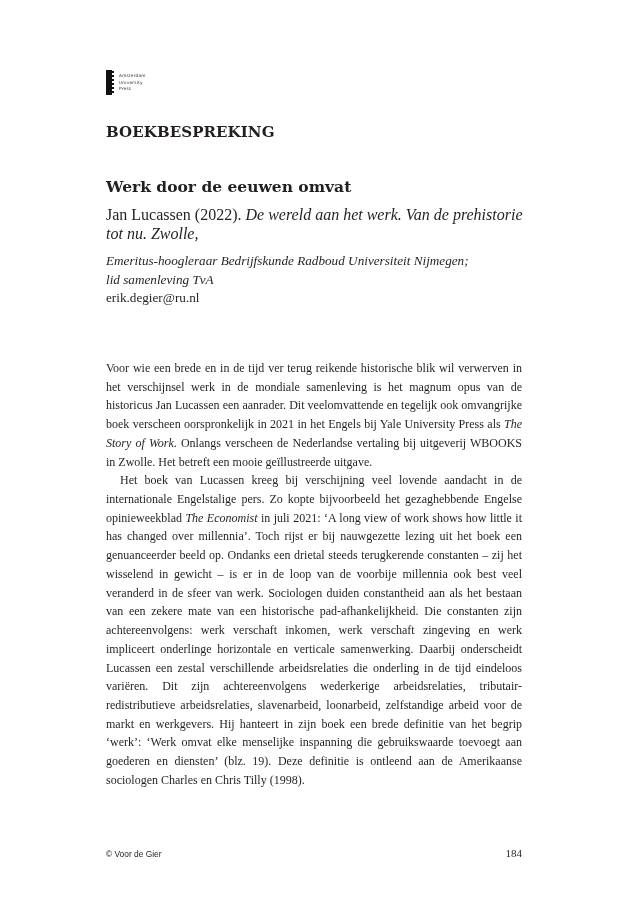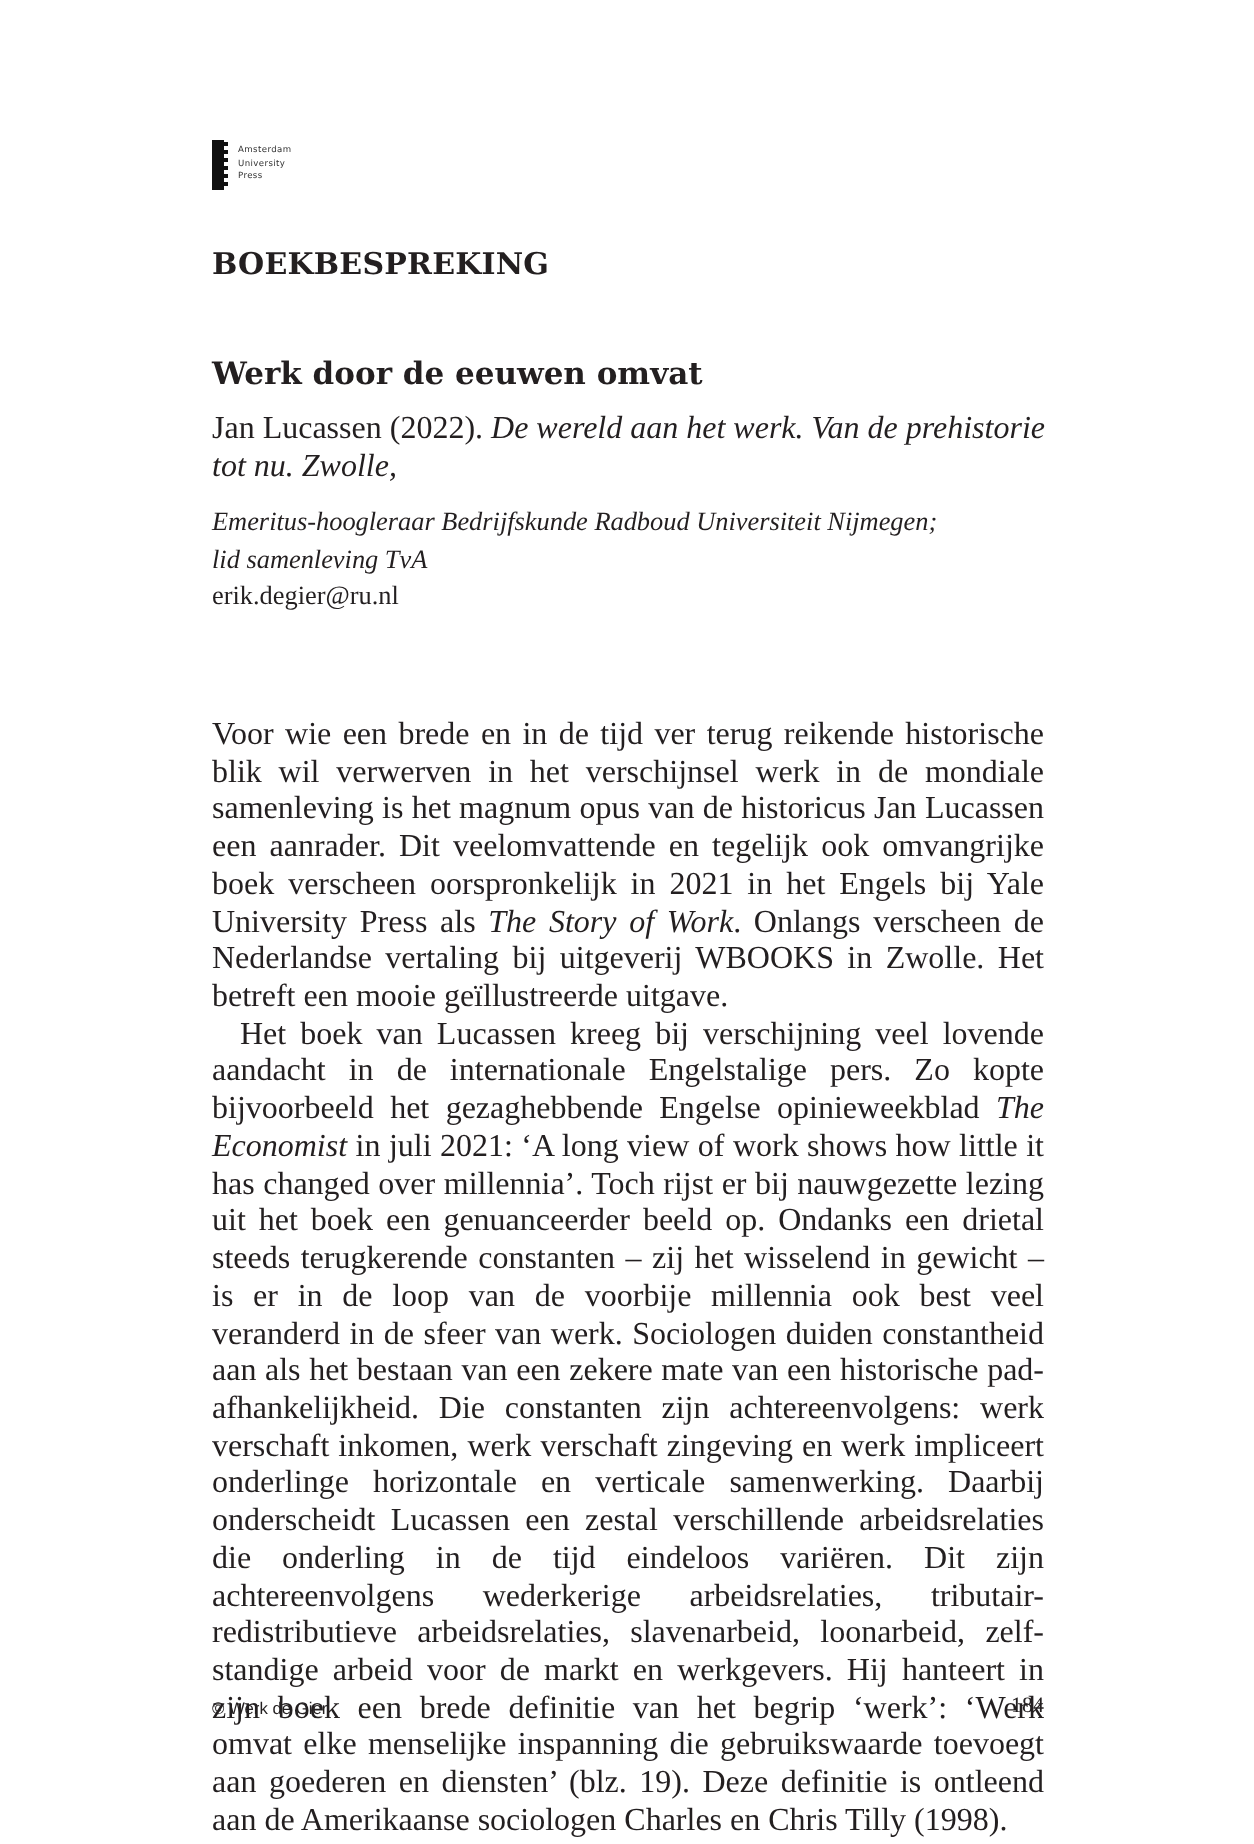--- a/index.html
+++ b/index.html
@@ -11,21 +11,21 @@
       background: repeating-linear-gradient(to bottom, #111 0 2px, transparent 2px 4px); }
     .logo-text { position: absolute; left: 13px; top: 3px; font-family: "DejaVu Sans", sans-serif; font-size: 4.3px; line-height: 6.6px; color: #333; letter-spacing: 0.2px; }
     .journal { position: absolute; right: 105px; top: 75px; text-align: right; font-family: "Liberation Sans", sans-serif; font-size: 8.4px; line-height: 13px; color: #231f20; }
     .journal .doi { font-style: italic; }
     .section { position: absolute; left: 106px; top: 123px; font-family: "DejaVu Serif", serif; font-weight: bold; font-size: 15px; letter-spacing: 0.1px; }
     .title { position: absolute; left: 106px; top: 177px; font-family: "DejaVu Serif", serif; font-weight: bold; font-size: 15.5px; }
     .citation { position: absolute; left: 106px; top: 190px; width: 420px; font-family: "Liberation Serif", serif; font-size: 16px; line-height: 18.6px; margin-top: 16px; }
     .citation i { font-style: italic; }
     .author { position: absolute; left: 106px; top: 252px; width: 420px; font-family: "Liberation Serif", serif; font-size: 13.2px; line-height: 18.6px; }
     .author .aff { font-style: italic; }
-    .body-text { position: absolute; left: 106px; top: 359px; width: 416px; font-family: "Liberation Serif", serif; font-size: 16px; line-height: 18.72px; text-align: justify; }
+    .body-text { position: absolute; left: 106px; top: 359px; width: 416px; font-family: "Liberation Serif", serif; font-size: 12px; line-height: 18.72px; text-align: justify; }
     .body-text p { margin: 0; }
     .body-text p.indent { text-indent: 14px; }
     .body-text i { font-style: italic; }
     .footer-left { position: absolute; left: 106px; top: 849px; font-family: "Liberation Sans", sans-serif; font-size: 8.4px; }
     .footer-right { position: absolute; right: 105px; top: 847px; font-family: "Liberation Serif", serif; font-size: 11px; }
   </style>
 </head>
 <body>
 
 <div class="page">
@@ -52,16 +52,16 @@
     <div class="aff">Emeritus-hoogleraar Bedrijfskunde Radboud Universiteit Nijmegen;</div>
     <div class="aff">lid samenleving TvA</div>
     <div>erik.degier@ru.nl</div>
   </div>
 
   <div class="body-text">
     <p><span>Voor wie een brede en in de tijd ver terug reikende historische blik wil verwerven in het verschijnsel werk in de mondiale samenleving is het magnum opus van de historicus Jan Lucassen een aanrader. Dit veelomvattende en tegelijk ook omvangrijke boek verscheen oorspronkelijk in 2021 in het Engels bij Yale University Press als </span><i>The Story of Work</i><span>. Onlangs verscheen de Nederlandse vertaling bij uitgeverij WBOOKS in Zwolle. Het betreft een mooie geïllustreerde uitgave.</span></p>
     <p class="indent"><span>Het boek van Lucassen kreeg bij verschijning veel lovende aandacht in de internationale Engelstalige pers. Zo kopte bijvoorbeeld het gezaghebbende Engelse opinieweekblad </span><i>The Economist</i><span> in juli 2021: ‘A long view of work shows how little it has changed over millennia’. Toch rijst er bij nauwgezette lezing uit het boek een genuanceerder beeld op. Ondanks een drietal steeds terugkerende constanten – zij het wisselend in gewicht – is er in de loop van de voorbije millennia ook best veel veranderd in de sfeer van werk. Sociologen duiden constantheid aan als het bestaan van een zekere mate van een historische pad-afhankelijkheid. Die constanten zijn achtereenvolgens: werk verschaft inkomen, werk verschaft zingeving en werk impliceert onderlinge horizontale en verticale samenwerking. Daarbij onderscheidt Lucassen een zestal verschillende arbeidsrelaties die onderling in de tijd eindeloos variëren. Dit zijn achtereenvolgens wederkerige arbeidsrelaties, tributair-redistributieve arbeidsrelaties, slavenarbeid, loonarbeid, zelf­standige arbeid voor de markt en werkgevers. Hij hanteert in zijn boek een brede definitie van het begrip ‘werk’: ‘Werk omvat elke menselijke inspanning die gebruikswaarde toevoegt aan goederen en diensten’ (blz. 19). Deze definitie is ontleend aan de Amerikaanse sociologen Charles en Chris Tilly (1998).</span></p>
   </div>
 
-  <div class="footer-left">© Werk de Gier</div>
+  <div class="footer-left">© Voor de Gier</div>
   <div class="footer-right">184</div>
 
 </div>
 
 </body></html>

